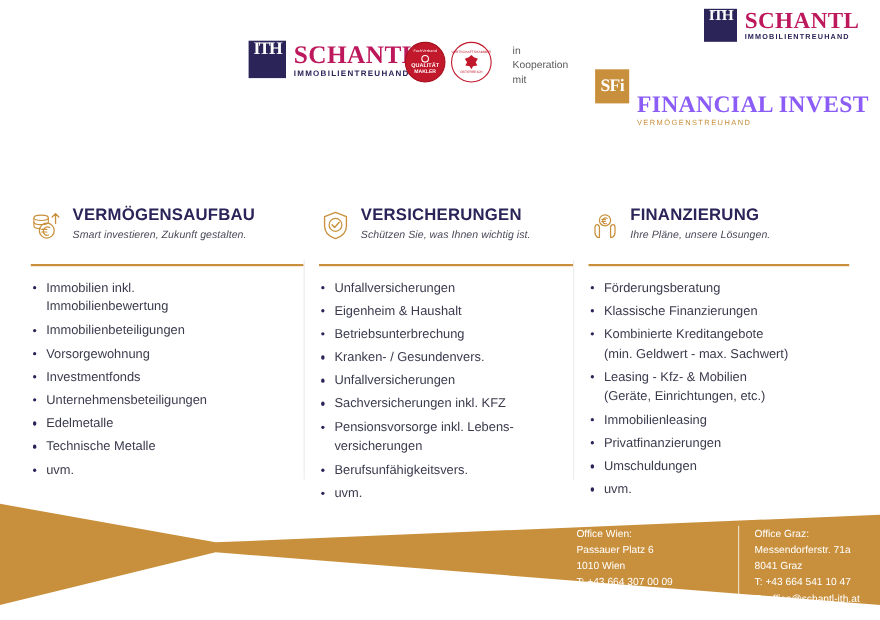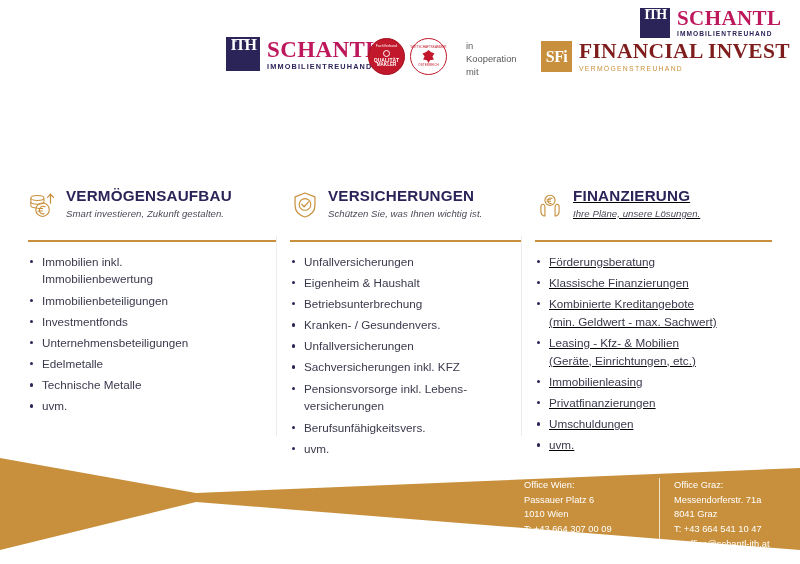--- a/index.html
+++ b/index.html
@@ -178,27 +178,28 @@
     font-size: 16px;
     font-weight: bold;
     font-family: "Liberation Serif", serif;
     letter-spacing: -0.6px;
     line-height: 1;
   }
 
   .sfi-words { margin-left: 7px; line-height: 1; }
 
   .sfi-name {
-    color: #7f1d1d;
+    color: #8b5cf6;
     font-size: 21.5px;
     font-weight: bold;
     font-family: "Liberation Serif", serif;
     letter-spacing: 0.3px;
     display: block;
     white-space: nowrap;
+    margin-top: 44px;
   }
 
   .sfi-sub {
     color: #c8903c;
     font-size: 6.8px;
     letter-spacing: 1.3px;
     display: block;
     margin-top: 3px;
   }
 
@@ -219,21 +220,21 @@
     position: absolute;
     left: 28px;
     top: 188px;
     width: 744px;
     display: flex;
   }
 
   .col { position: relative; }
   .col-1 { width: 248px; }
   .col-2 { width: 245px; padding-left: 14px; }
-  .col-3 { width: 251px; padding-left: 14px; text-decoration: underline; }
+  .col-3 { width: 251px; padding-left: 14px; }
 
   .col-2::before, .col-3::before {
     content: "";
     position: absolute;
     left: 0;
     top: 48px;
     width: 1px;
     height: 200px;
     background: #ececec;
   }
@@ -318,21 +319,21 @@
     top: 0;
     width: 800px;
     height: 124px;
   }
 
   .contacts {
     position: absolute;
     left: 524px;
     top: 38px;
     display: flex;
-    gap: 4px;
+    gap: 16px;
   }
 
   .contact-block {
     color: #ffffff;
     font-size: 9.3px;
     line-height: 1.58;
     white-space: nowrap;
   }
 
   .contact-wien { width: 131px; }
@@ -417,20 +418,21 @@
         <div>
           <span class="col-title">VERMÖGENSAUFBAU</span>
           <span class="col-tag">Smart investieren, Zukunft gestalten.</span>
         </div>
       </div>
       <div class="col-rule"></div>
       <ul class="col-list">
         <li>Immobilien inkl.</li>
         <li class="cont">Immobilienbewertung</li>
         <li>Immobilienbeteiligungen</li>
+        <li>Vorsorgewohnung</li>
         <li>Investmentfonds</li>
         <li>Unternehmensbeteiligungen</li>
         <li>Edelmetalle</li>
         <li>Technische Metalle</li>
         <li>uvm.</li>
       </ul>
     </div>
 
     <div class="col col-2">
       <div class="col-head">

